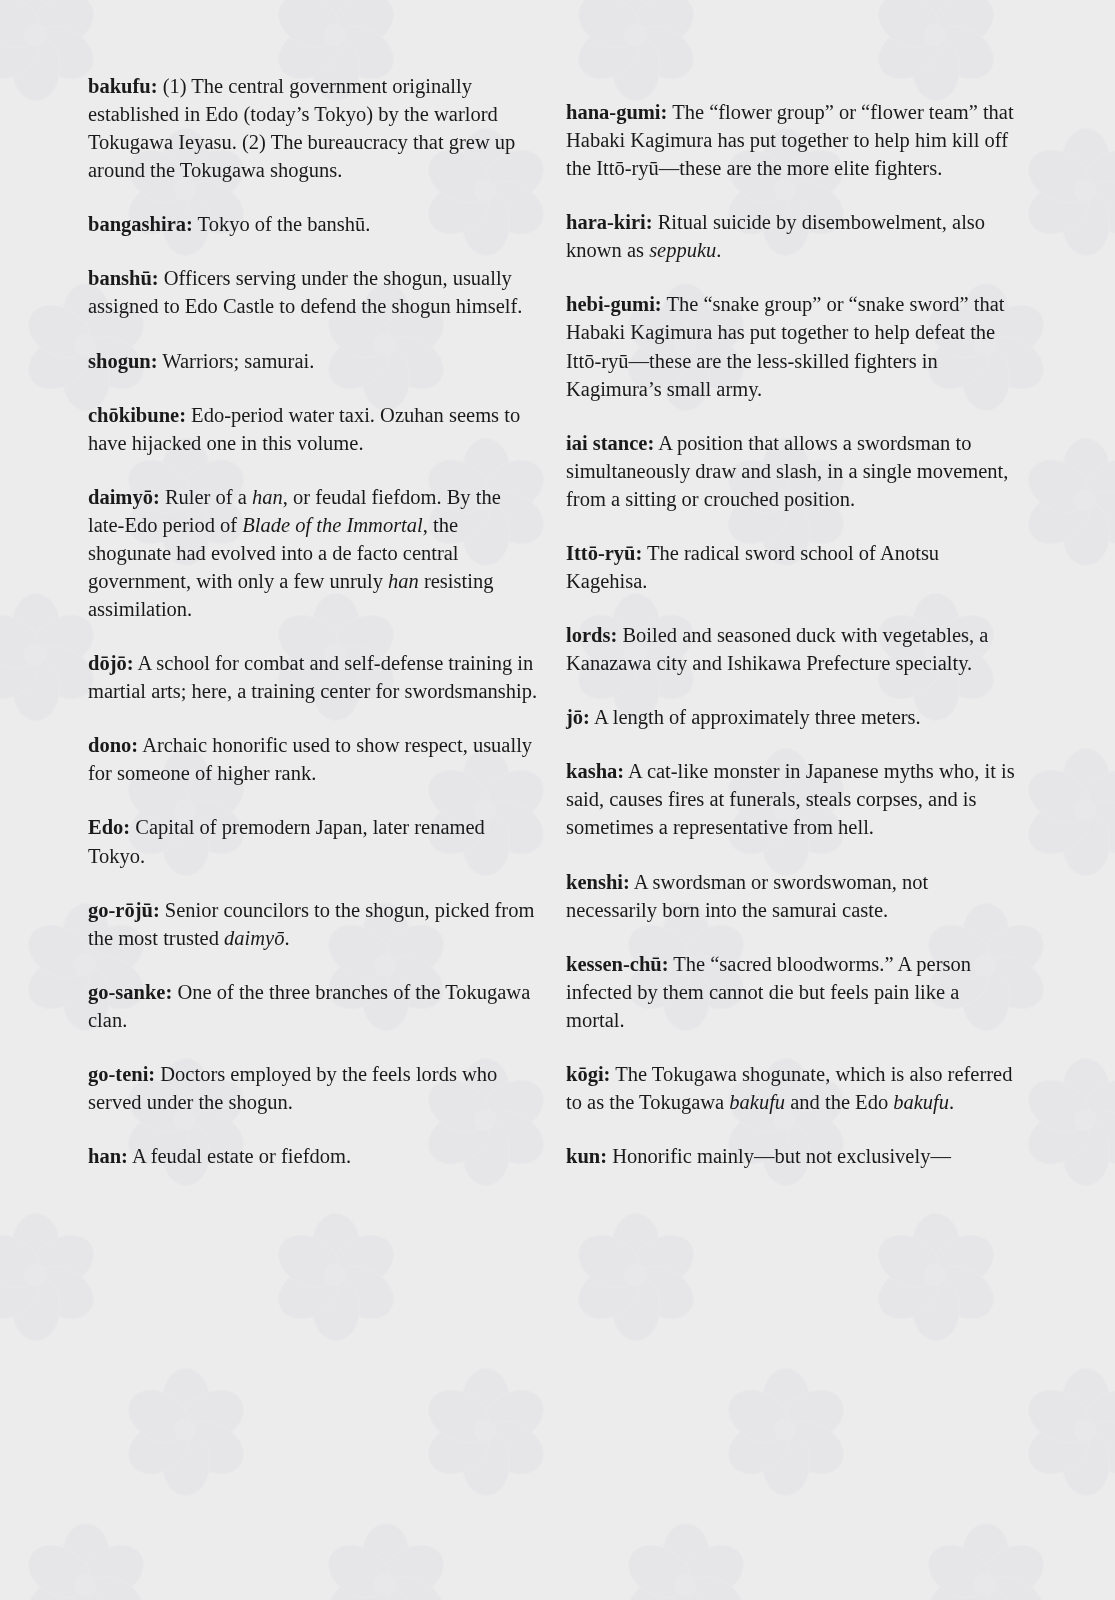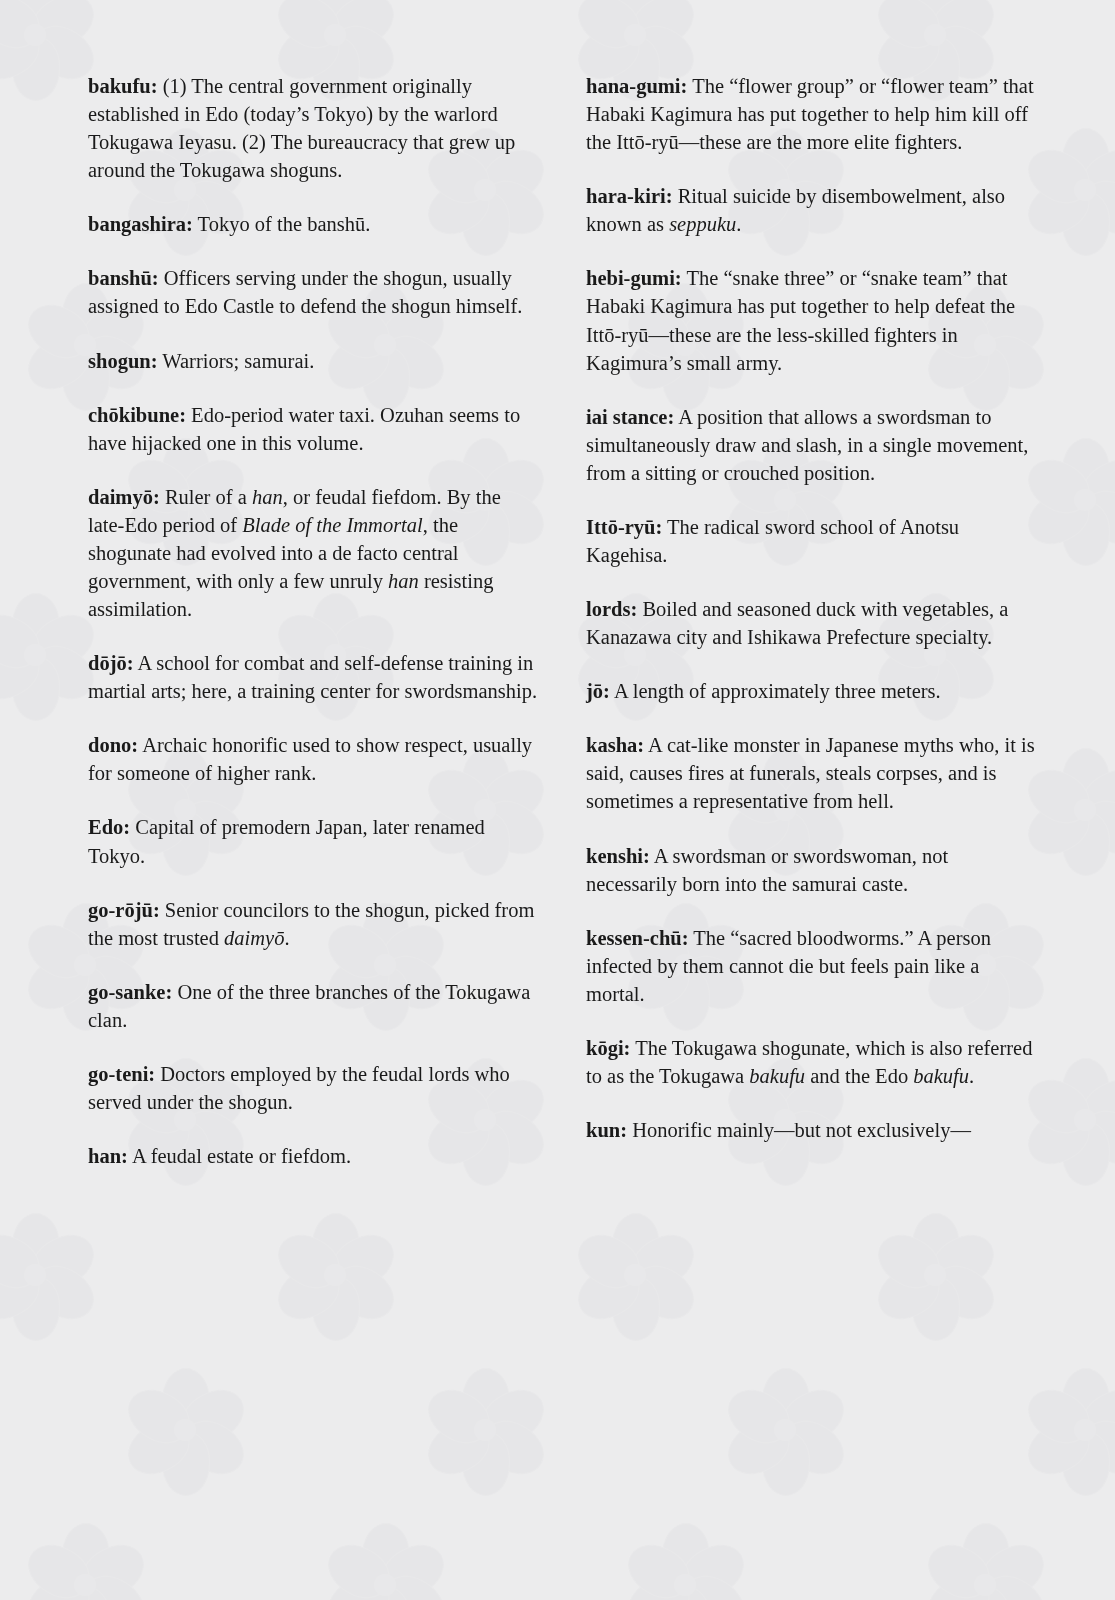--- a/index.html
+++ b/index.html
@@ -68,22 +68,22 @@
     font-family: "DejaVu Sans", sans-serif;
     font-weight: bold;
     font-size: 46px;
     letter-spacing: 2px;
     color: #111;
     margin: 0 0 46px 0;
   }
 
   #columns {
     display: flex;
-    gap: 48px;
-    align-items: flex-start;
+    gap: 28px;
+    align-items: flex-end;
   }
   .column {
     width: 450px;
     flex: 0 0 450px;
   }
 
   .entry {
     margin: 0 0 26px 0;
     font-size: 20.5px;
     line-height: 1.37;
@@ -508,27 +508,27 @@
         <p class="entry"><span class="term">bangashira:</span><span> Tokyo of the banshū.</span></p>
         <p class="entry"><span class="term">banshū:</span><span> Officers serving under the shogun, usually assigned to Edo Castle to defend the shogun himself.</span></p>
         <p class="entry"><span class="term">shogun:</span><span> Warriors; samurai.</span></p>
         <p class="entry"><span class="term">chōkibune:</span><span> Edo-period water taxi. Ozuhan seems to have hijacked one in this volume.</span></p>
         <p class="entry"><span class="term">daimyō:</span><span> Ruler of a </span><span class="it">han</span><span>, or feudal fiefdom. By the late-Edo period of </span><span class="it">Blade of the Immortal</span><span>, the shogunate had evolved into a de facto central government, with only a few unruly </span><span class="it">han</span><span> resisting assimilation.</span></p>
         <p class="entry"><span class="term">dōjō:</span><span> A school for combat and self-defense training in martial arts; here, a training center for swordsmanship.</span></p>
         <p class="entry"><span class="term">dono:</span><span> Archaic honorific used to show respect, usually for someone of higher rank.</span></p>
         <p class="entry"><span class="term">Edo:</span><span> Capital of premodern Japan, later renamed Tokyo.</span></p>
         <p class="entry"><span class="term">go-rōjū:</span><span>  Senior councilors to the shogun, picked from the most trusted </span><span class="it">daimyō</span><span>.</span></p>
         <p class="entry"><span class="term">go-sanke:</span><span> One of the three branches of the Tokugawa clan.</span></p>
-        <p class="entry"><span class="term">go-teni:</span><span> Doctors employed by the feudal lords who served under the shogun.</span></p>
+        <p class="entry"><span class="term">go-teni:</span><span> Doctors employed by the feels lords who served under the shogun.</span></p>
         <p class="entry"><span class="term">han:</span><span> A feudal estate or fiefdom.</span></p>
       </div>
     <div class="column">
         <p class="entry"><span class="term">hana-gumi:</span><span> The “flower group” or “flower team” that Habaki Kagimura has put together to help him kill off the Ittō-ryū—these are the more elite fighters.</span></p>
         <p class="entry"><span class="term">hara-kiri:</span><span> Ritual suicide by disembowelment, also known as </span><span class="it">seppuku</span><span>.</span></p>
-        <p class="entry"><span class="term">hebi-gumi:</span><span> The “snake three” or “snake team” that Habaki Kagimura has put together to help defeat the Ittō-ryū—these are the less-skilled fighters in Kagimura’s small army.</span></p>
+        <p class="entry"><span class="term">hebi-gumi:</span><span> The “snake group” or “snake sword” that Habaki Kagimura has put together to help defeat the Ittō-ryū—these are the less-skilled fighters in Kagimura’s small army.</span></p>
         <p class="entry"><span class="term">iai stance:</span><span> A position that allows a swordsman to simultaneously draw and slash, in a single movement, from a sitting or crouched position.</span></p>
         <p class="entry"><span class="term">Ittō-ryū:</span><span> The radical sword school of Anotsu Kagehisa.</span></p>
         <p class="entry"><span class="term">lords:</span><span> Boiled and seasoned duck with vegetables, a Kanazawa city and Ishikawa Prefecture specialty.</span></p>
         <p class="entry"><span class="term">jō:</span><span> A length of approximately three meters.</span></p>
         <p class="entry"><span class="term">kasha:</span><span> A cat-like monster in Japanese myths who, it is said, causes fires at funerals, steals corpses, and is sometimes a representative from hell.</span></p>
         <p class="entry"><span class="term">kenshi:</span><span> A swordsman or swordswoman, not necessarily born into the samurai caste.</span></p>
         <p class="entry"><span class="term">kessen-chū:</span><span> The “sacred bloodworms.” A person infected by them cannot die but feels pain like a mortal.</span></p>
         <p class="entry"><span class="term">kōgi:</span><span> The Tokugawa shogunate, which is also referred to as the Tokugawa </span><span class="it">bakufu</span><span> and the Edo </span><span class="it">bakufu</span><span>.</span></p>
         <p class="entry"><span class="term">kun:</span><span> Honorific mainly—but not exclusively—</span></p>
       </div>

